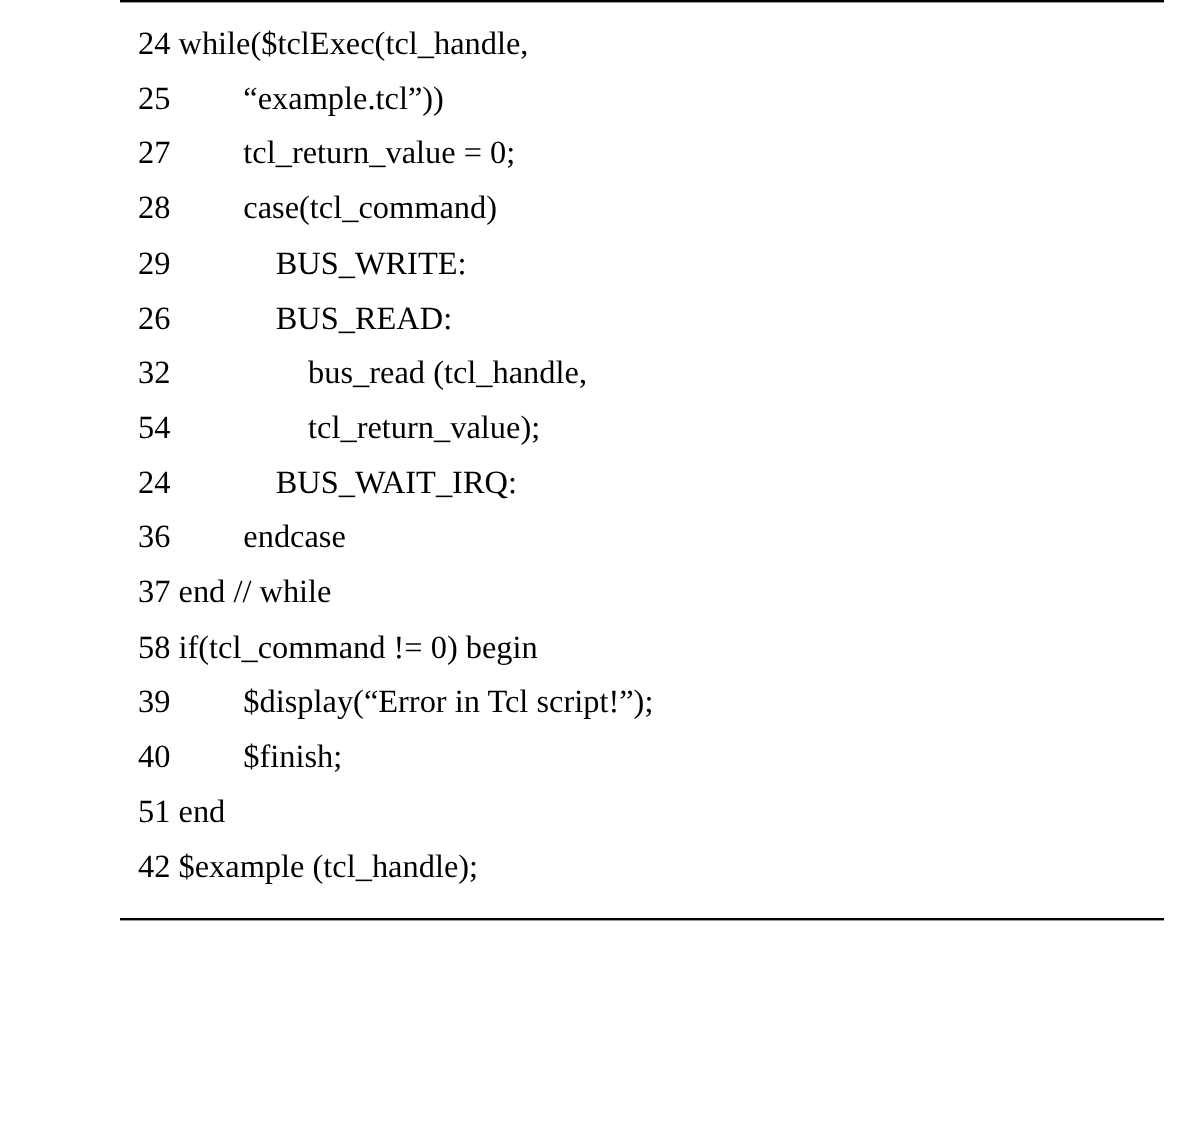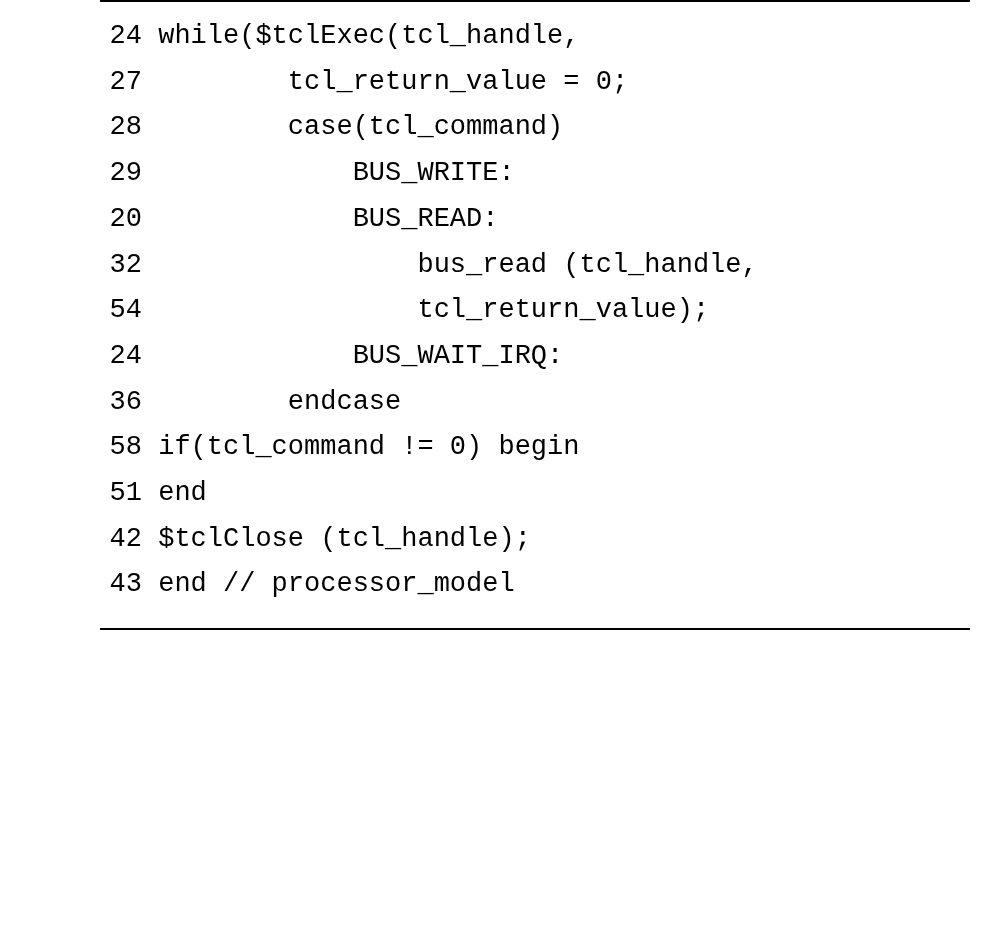--- a/index.html
+++ b/index.html
@@ -16,40 +16,43 @@
       padding-top: 12px;
       border-top: 2px solid #000000;
       border-bottom: 2px solid #000000;
       margin-left: 100px;
       margin-right: 30px;
       padding-bottom: 20px;
     }
     .code-line {
       line-height: 45.7px;
       white-space: pre;
-      font-family: Liberation Mono, monospace;
+      font-family: Liberation Serif, serif;
     }
     .ln {
       display: inline-block;
       width: 42px;
       text-align: right;
     }
   </style>
 </head>
 <body>
 
 <div class="container">
   <div id="code-lines">
       <div class="code-line"><span class="ln">24</span><span> </span><span>while($tclExec(tcl_handle,</span></div>
+      <div class="code-line"><span class="ln">25</span><span>         </span><span>“example.tcl”))</span></div>
       <div class="code-line"><span class="ln">27</span><span>         </span><span>tcl_return_value = 0;</span></div>
       <div class="code-line"><span class="ln">28</span><span>         </span><span>case(tcl_command)</span></div>
       <div class="code-line"><span class="ln">29</span><span>             </span><span>BUS_WRITE:</span></div>
-      <div class="code-line"><span class="ln">20</span><span>             </span><span>BUS_READ:</span></div>
+      <div class="code-line"><span class="ln">26</span><span>             </span><span>BUS_READ:</span></div>
       <div class="code-line"><span class="ln">32</span><span>                 </span><span>bus_read (tcl_handle,</span></div>
       <div class="code-line"><span class="ln">54</span><span>                 </span><span>tcl_return_value);</span></div>
       <div class="code-line"><span class="ln">24</span><span>             </span><span>BUS_WAIT_IRQ:</span></div>
       <div class="code-line"><span class="ln">36</span><span>         </span><span>endcase</span></div>
+      <div class="code-line"><span class="ln">37</span><span> </span><span>end // while</span></div>
       <div class="code-line"><span class="ln">58</span><span> </span><span>if(tcl_command != 0) begin</span></div>
+      <div class="code-line"><span class="ln">39</span><span>         </span><span>$display(“Error in Tcl script!”);</span></div>
+      <div class="code-line"><span class="ln">40</span><span>         </span><span>$finish;</span></div>
       <div class="code-line"><span class="ln">51</span><span> </span><span>end</span></div>
-      <div class="code-line"><span class="ln">42</span><span> </span><span>$tclClose (tcl_handle);</span></div>
-      <div class="code-line"><span class="ln">43</span><span> </span><span>end // processor_model</span></div>
+      <div class="code-line"><span class="ln">42</span><span> </span><span>$example (tcl_handle);</span></div>
     </div>
 </div>
 
 </body></html>

